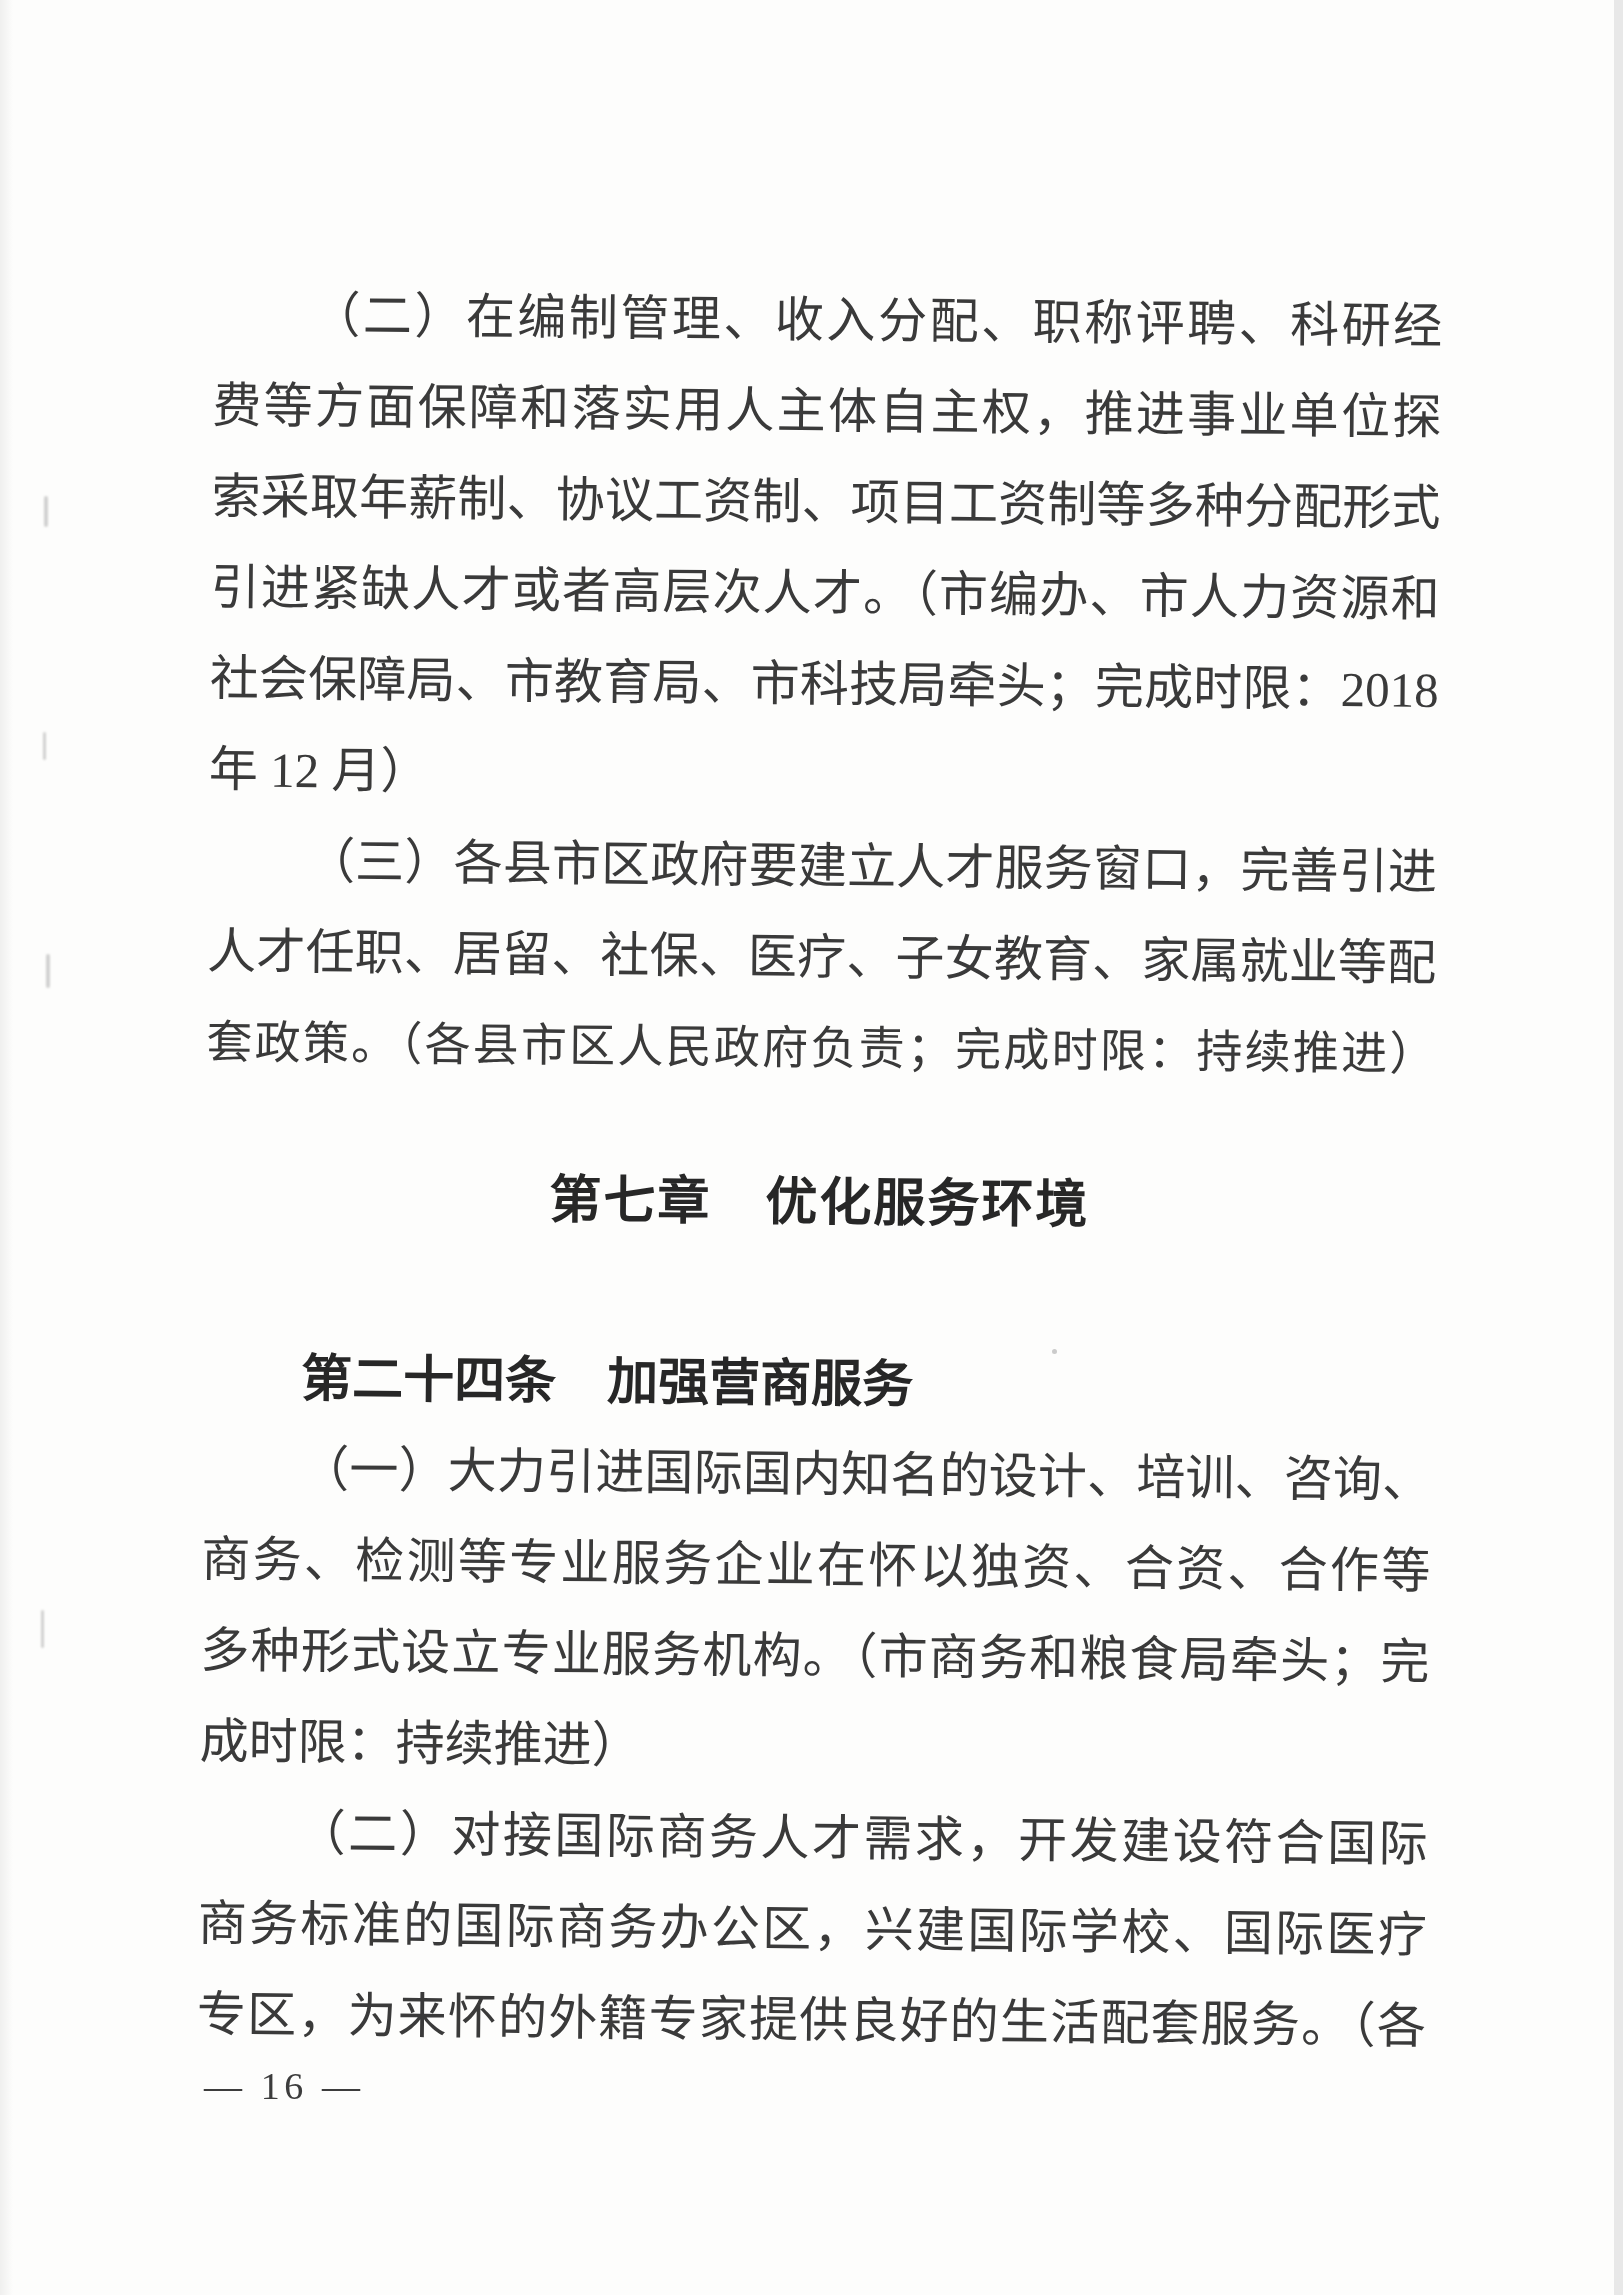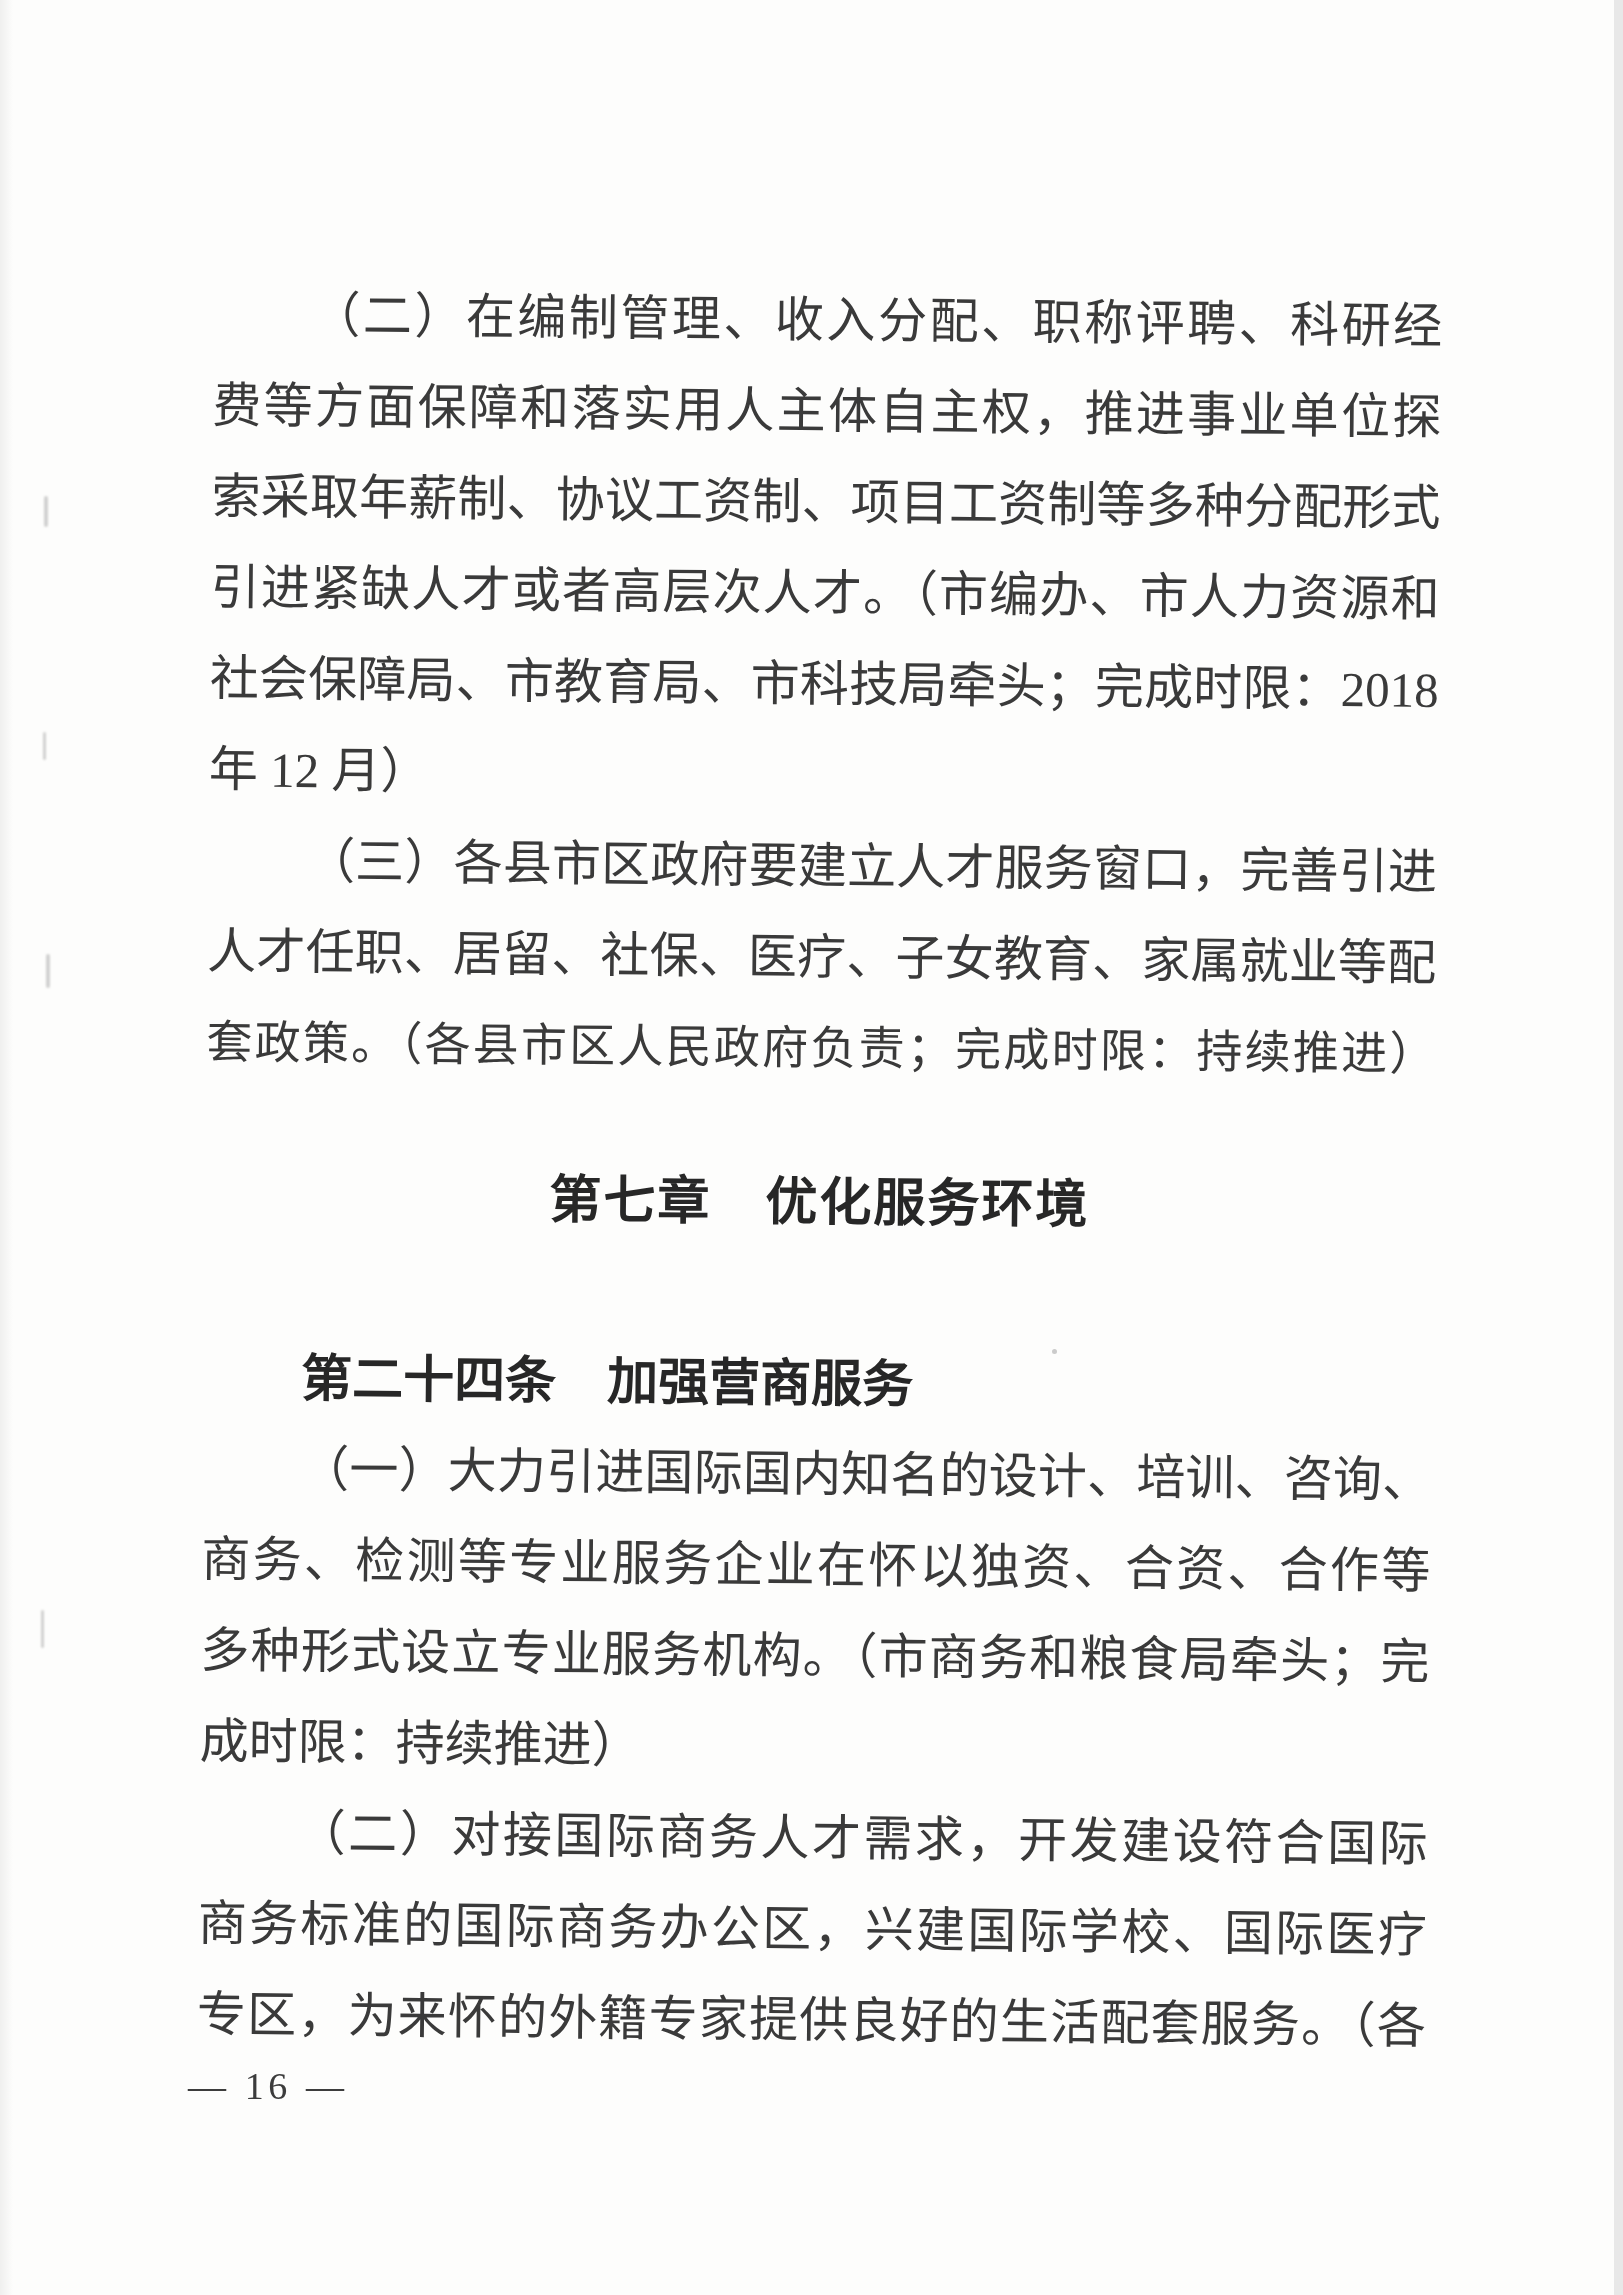--- a/index.html
+++ b/index.html
@@ -74,21 +74,21 @@
     height: 91px;
     line-height: 91px;
     font-size: 51px;
     font-weight: bold;
     text-indent: 98px;
     color: #272727;
     font-family: "Liberation Sans", "DejaVu Sans", sans-serif;
   }
   .page-number {
     position: absolute;
-    left: 188px;
+    left: 204px;
     top: 2057px;
     height: 59px;
     line-height: 59px;
     font-size: 38px;
     letter-spacing: 4.6px;
     color: #3c3c3c;
     font-family: "Liberation Serif", "DejaVu Serif", serif;
   }
 </style>
 </head>

